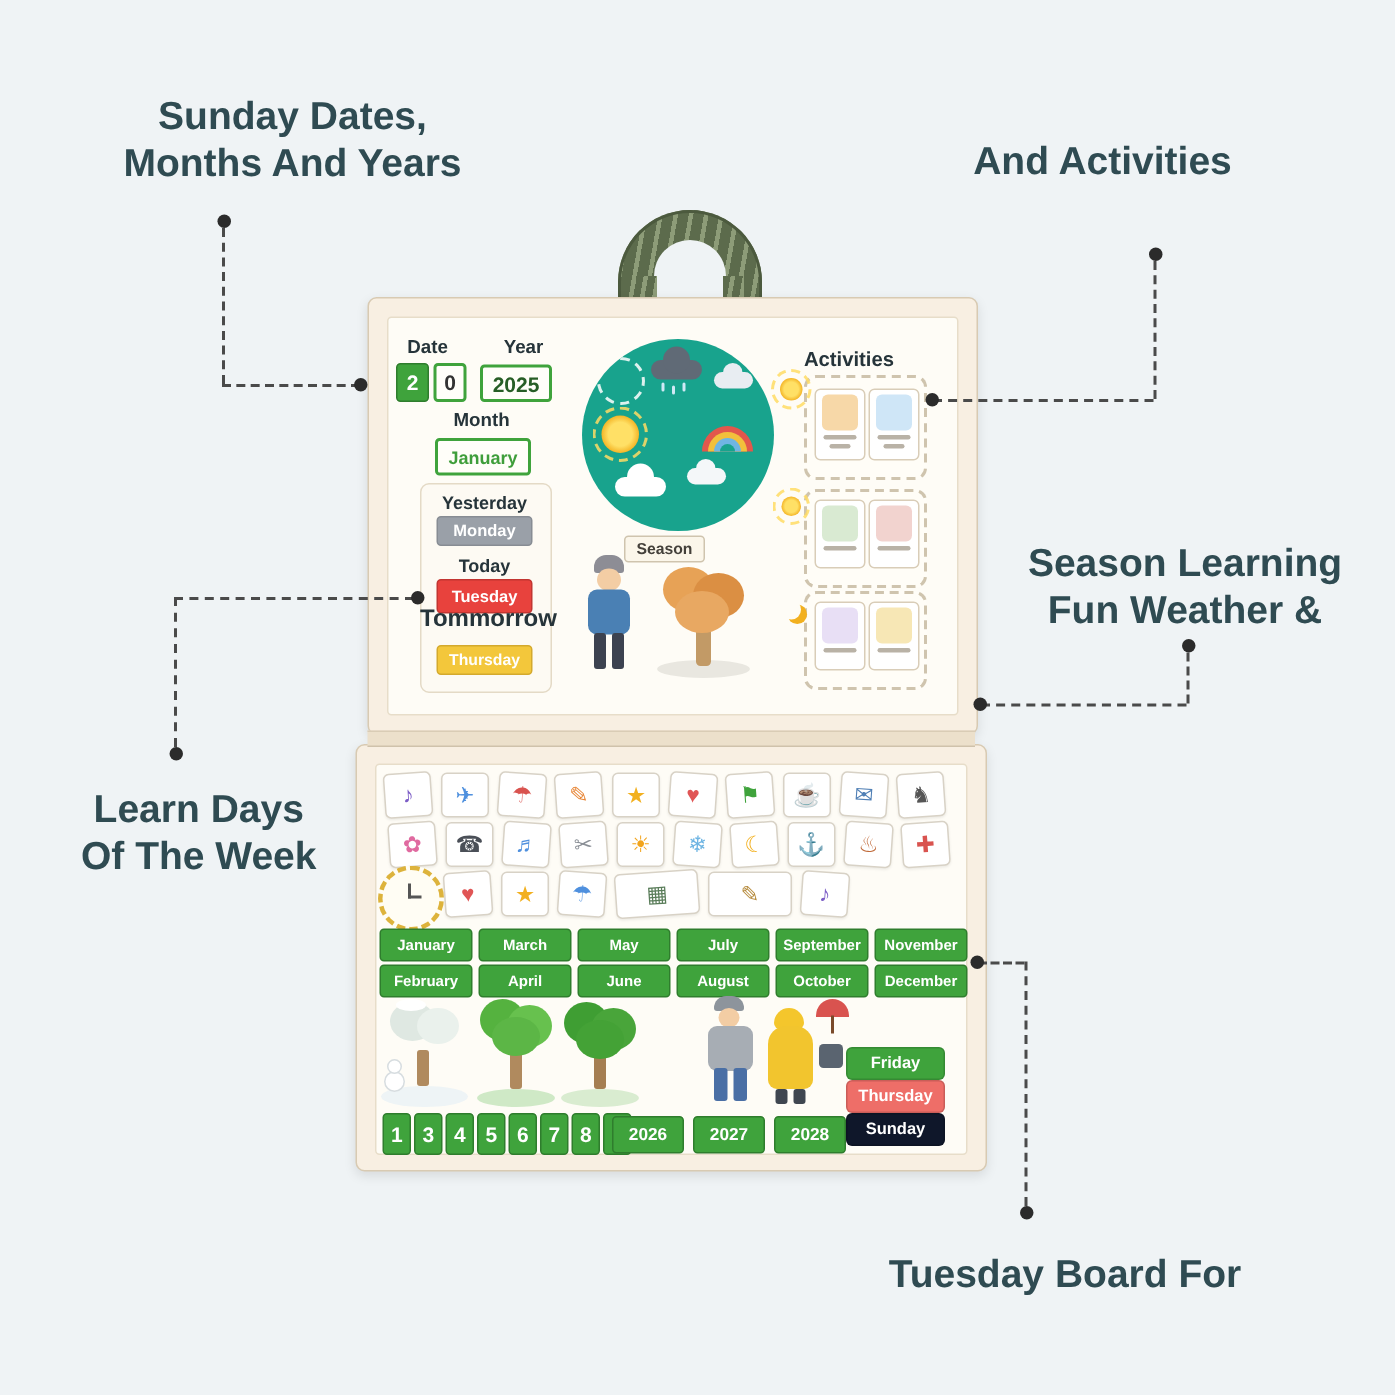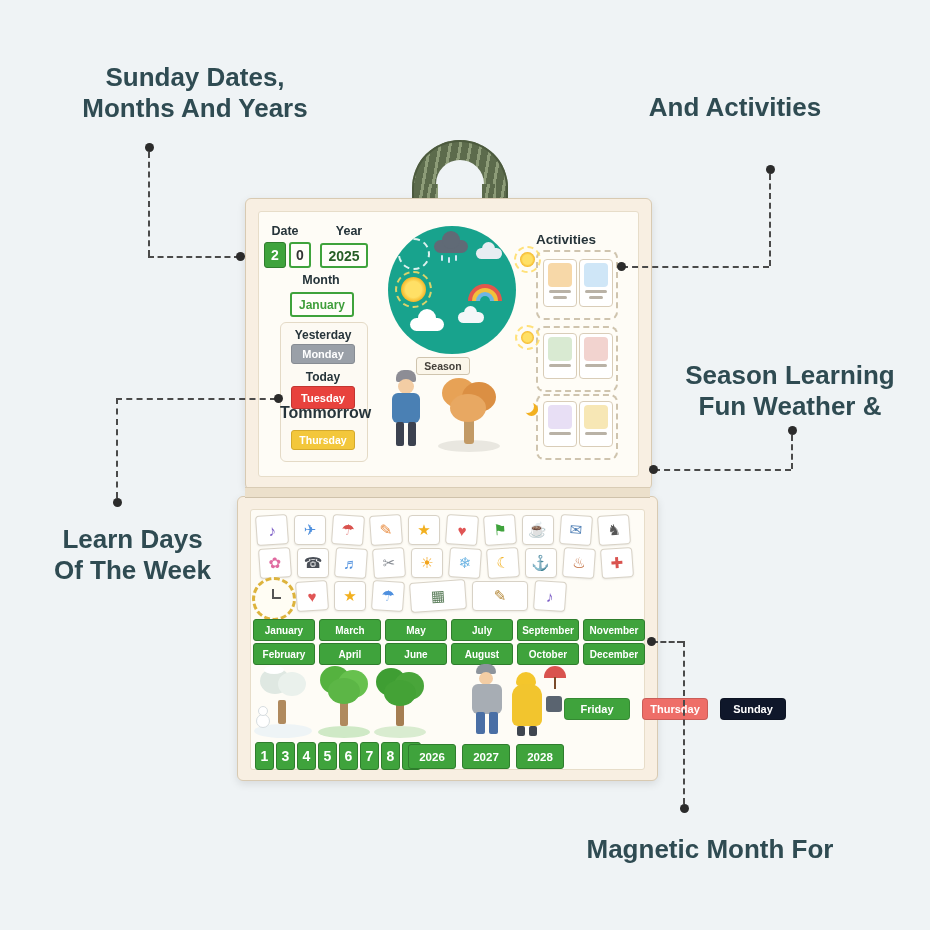--- a/index.html
+++ b/index.html
@@ -87,21 +87,21 @@
   .month-row{position:absolute;display:flex;gap:4px;z-index:4;}
   .mtile{width:60px;height:20px;background:#3fa33c;border:1px solid #2f7d2d;border-radius:3px;
     color:#fff;font-size:10px;font-weight:bold;display:flex;align-items:center;justify-content:center;
     white-space:nowrap;}
   .num-row{position:absolute;left:255px;top:742px;display:flex;gap:2px;z-index:4;}
   .ntile{width:17px;height:26px;background:#3fa33c;border:1px solid #2f7d2d;border-radius:3px;
     color:#fff;font-size:14px;font-weight:bold;display:flex;align-items:center;justify-content:center;}
   .year-row{position:absolute;left:408px;top:744px;display:flex;gap:6px;z-index:4;}
   .yrtile{width:46px;height:23px;background:#3fa33c;border:1px solid #2f7d2d;border-radius:3px;
     color:#fff;font-size:11.5px;font-weight:bold;display:flex;align-items:center;justify-content:center;}
-  .day-col{position:absolute;left:564px;top:698px;display:flex;flex-direction:row;gap:12px;z-index:4;}
+  .day-col{position:absolute;left:564px;top:698px;display:flex;flex-direction:column;gap:0;z-index:4;}
   .dtile{width:64px;height:20px;border-radius:4px;color:#fff;font-size:11px;font-weight:bold;
     display:flex;align-items:center;justify-content:center;border:1px solid rgba(0,0,0,.15);}
 </style>
 </head>
 <body>
 
 <div class="callout" style="left:30px;top:62px;width:330px;">
   <div>Sunday Dates,</div>
   <div>Months And Years</div>
 </div>
@@ -110,21 +110,21 @@
 </div>
 <div class="callout" style="left:655px;top:360px;width:270px;">
   <div>Season Learning</div>
   <div>Fun Weather &amp;</div>
 </div>
 <div class="callout" style="left:25px;top:524px;width:215px;">
   <div>Learn Days</div>
   <div>Of The Week</div>
 </div>
 <div class="callout" style="left:540px;top:834px;width:340px;">
-  <div>Magnetic Month For</div>
+  <div>Tuesday Board For</div>
 </div>
 
 <div class="dot" style="left:145px;top:143px;"></div>
 <div class="dash-v" style="left:148px;top:152px;height:104px;"></div>
 <div class="dash-h" style="left:148px;top:256px;width:92px;"></div>
 <div class="dot" style="left:236px;top:252px;"></div>
 
 <div class="dot" style="left:766px;top:165px;"></div>
 <div class="dash-v" style="left:769px;top:174px;height:92px;"></div>
 <div class="dash-h" style="left:622px;top:266px;width:147px;"></div>

